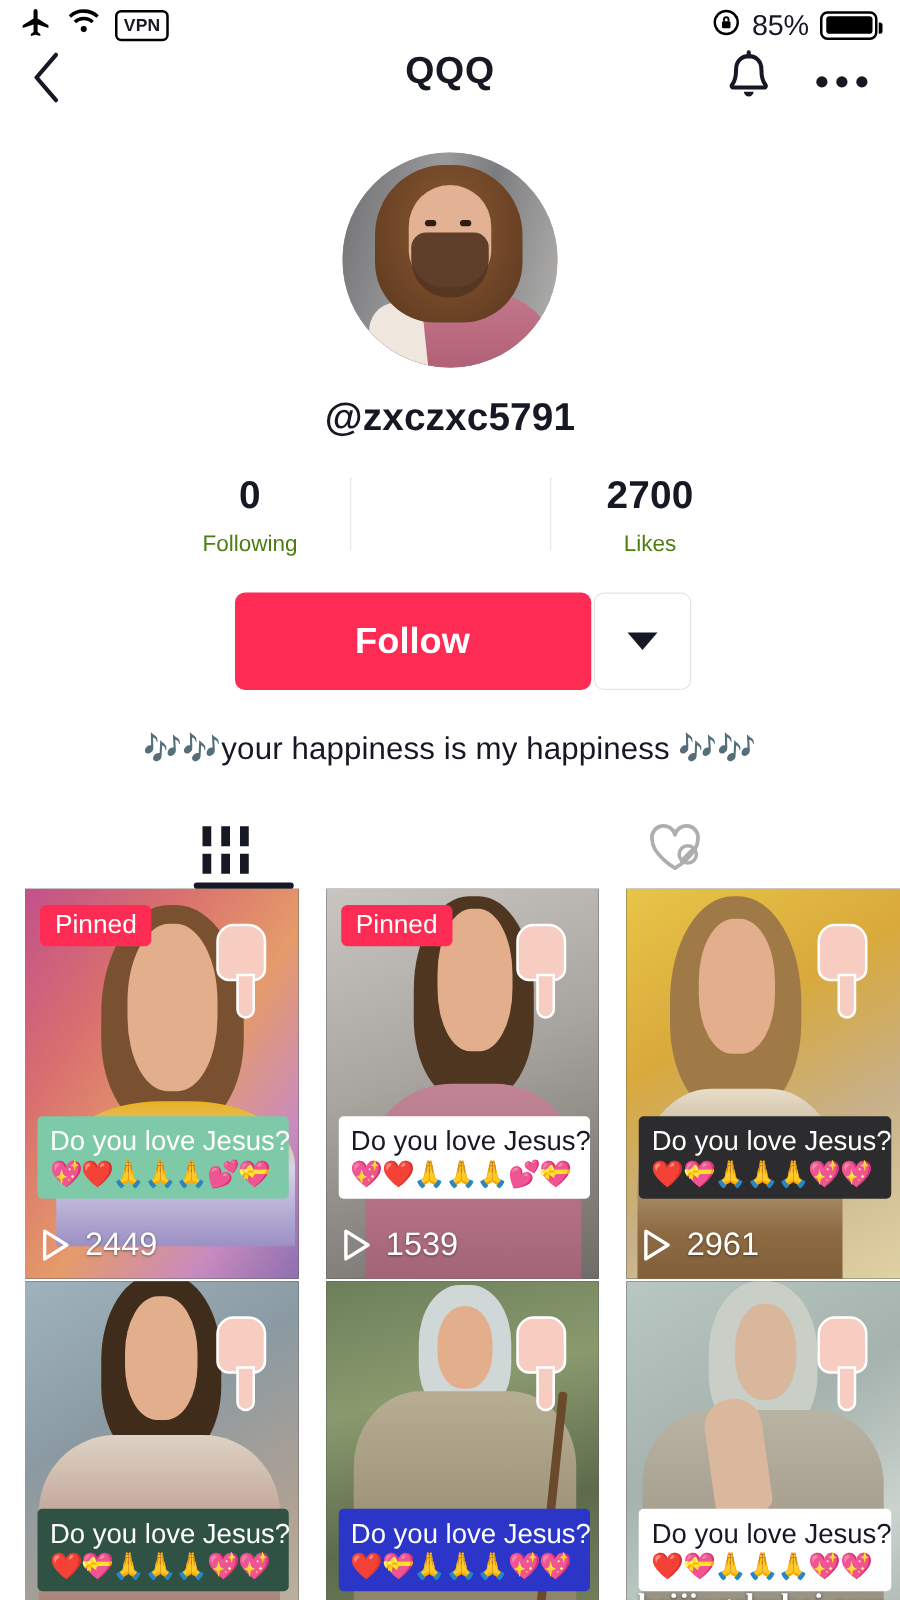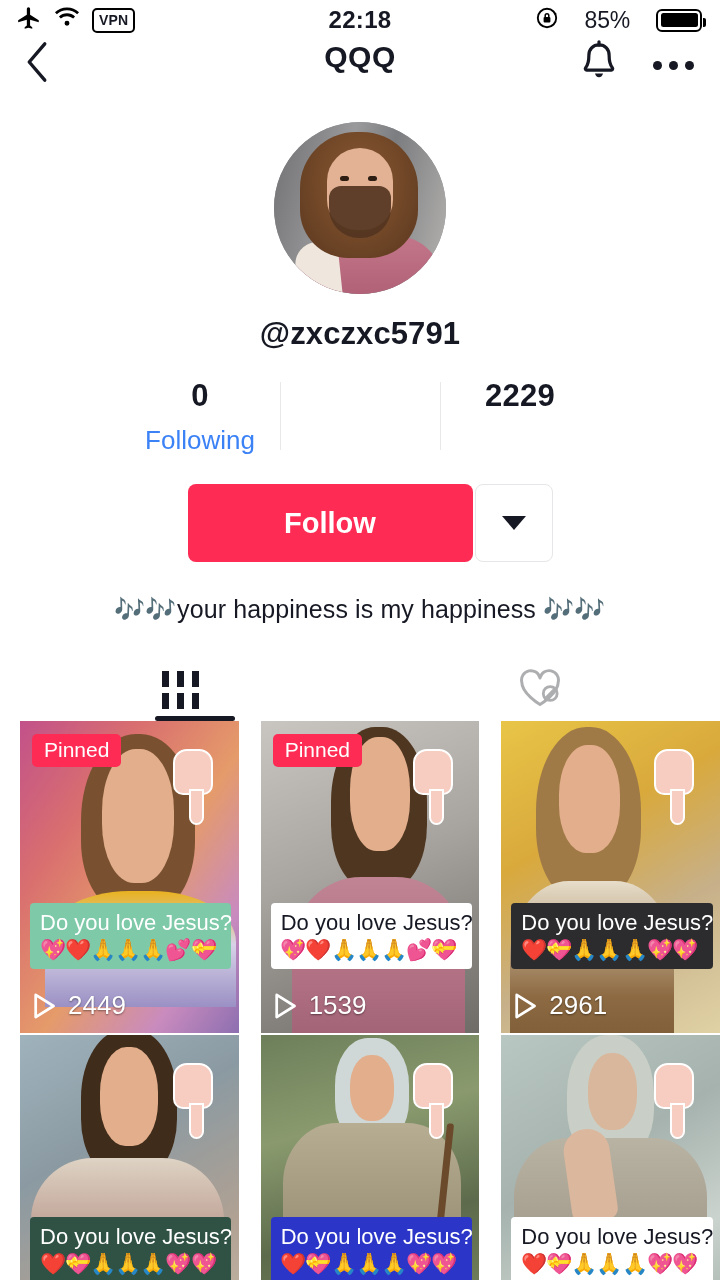--- a/index.html
+++ b/index.html
@@ -12,21 +12,21 @@
     position:relative;
   }
   .phone{ width:720px; height:1280px; position:relative; background:#fff; }
 
   
   .statusbar{
     height:40px; display:flex; align-items:center;
     padding:0 18px 0 16px; position:relative;
   }
   .sb-left{ display:flex; align-items:center; gap:11px; }
-  .sb-right{ display:flex; align-items:center; gap:26px; margin-left:auto; }
+  .sb-right{ display:flex; align-items:center; gap:9px; margin-left:auto; }
   .sb-time{
     position:absolute; left:0; right:0; text-align:center;
     font-size:24px; font-weight:700; letter-spacing:.3px;
     pointer-events:none;
   }
   .vpn-badge{
     border:2px solid #000; border-radius:5px;
     font-size:14px; font-weight:700; line-height:1;
     padding:3px 5px 4px; letter-spacing:.2px;
   }
@@ -99,21 +99,21 @@
   .stats{
     display:flex; justify-content:center; align-items:stretch;
     margin-top:26px;
   }
   .stat{ width:160px; text-align:center; position:relative; }
   .stat + .stat::before{
     content:""; position:absolute; left:0; top:4px; bottom:6px;
     width:1px; background:#e8e8e9;
   }
   .stat-num{ font-size:31px; font-weight:700; letter-spacing:.2px; }
-  .stat-label{ font-size:26px; color:#3b82f6; margin-top:11px; }
+  .stat-label{ font-size:18px; color:#4d7c0f; margin-top:11px; }
 
   .actions{
     display:flex; justify-content:center; align-items:center;
     gap:2px; margin-top:28px;padding-left:20px;
   }
   .follow-btn{
     width:285px; height:78px; border:none; border-radius:8px;
     background:#fe2c55; color:#fff;
     font-family:"Liberation Sans", sans-serif;
     font-size:29px; font-weight:700; cursor:pointer;
@@ -238,21 +238,20 @@
       </span>
       <span>
         <svg width="28" height="22" viewBox="0 0 24 18">
           <path fill="#000" d="M12 15.6a2.1 2.1 0 1 0 0-4.2 2.1 2.1 0 0 0 0 4.2z"></path>
           <path fill="#000" d="M12 7.4c2 0 3.9.75 5.3 2.1l1.6-1.7A10.2 10.2 0 0 0 12 5a10.2 10.2 0 0 0-6.9 2.8l1.6 1.7A7.6 7.6 0 0 1 12 7.4z"></path>
           <path fill="#000" d="M12 2.4c3.3 0 6.4 1.25 8.7 3.35L22.3 4A14.9 14.9 0 0 0 12 0 14.9 14.9 0 0 0 1.7 4l1.6 1.75A12.6 12.6 0 0 1 12 2.4z"></path>
         </svg>
       </span>
       <span class="vpn-badge">VPN</span>
     </div>
-    <div class="sb-time">22:18</div>
     <div class="sb-right">
       <span>
         <svg width="24" height="24" viewBox="0 0 24 24">
           <circle cx="12" cy="12" r="9.2" fill="none" stroke="#000" stroke-width="1.9"></circle>
           <rect x="8.6" y="11" width="6.8" height="5.6" rx="1.1" fill="#000"></rect>
           <path d="M10.2 11V9.6a1.8 1.8 0 0 1 3.6 0V11" fill="none" stroke="#000" stroke-width="1.5"></path>
           <path d="M18.5 6.5l3 .6-1.4 2.6z" fill="#000"></path>
         </svg>
       </span>
       <span class="battery-pct">85%</span>
@@ -299,21 +298,22 @@
   <div class="username">@zxczxc5791</div>
 
   <div class="stats">
     <div class="stat">
       <div class="stat-num">0</div>
       <div class="stat-label">Following</div>
     </div>
     <div class="stat">
     </div>
     <div class="stat">
-      <div class="stat-num">2229</div>
+      <div class="stat-num">2700</div>
+      <div class="stat-label">Likes</div>
     </div>
   </div>
 
   <div class="actions">
     <button class="follow-btn">Follow</button>
     <div class="dropdown-btn">
       <span class="caret"></span>
     </div>
   </div>
 

